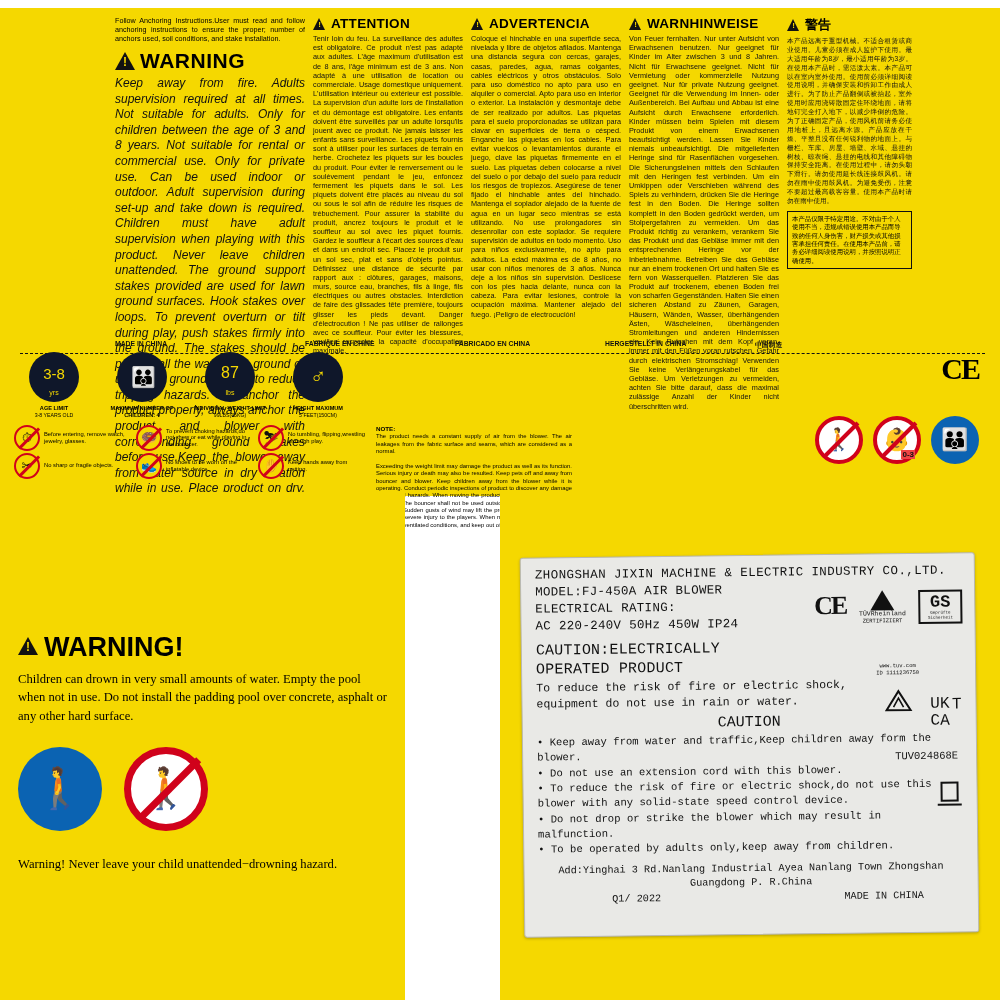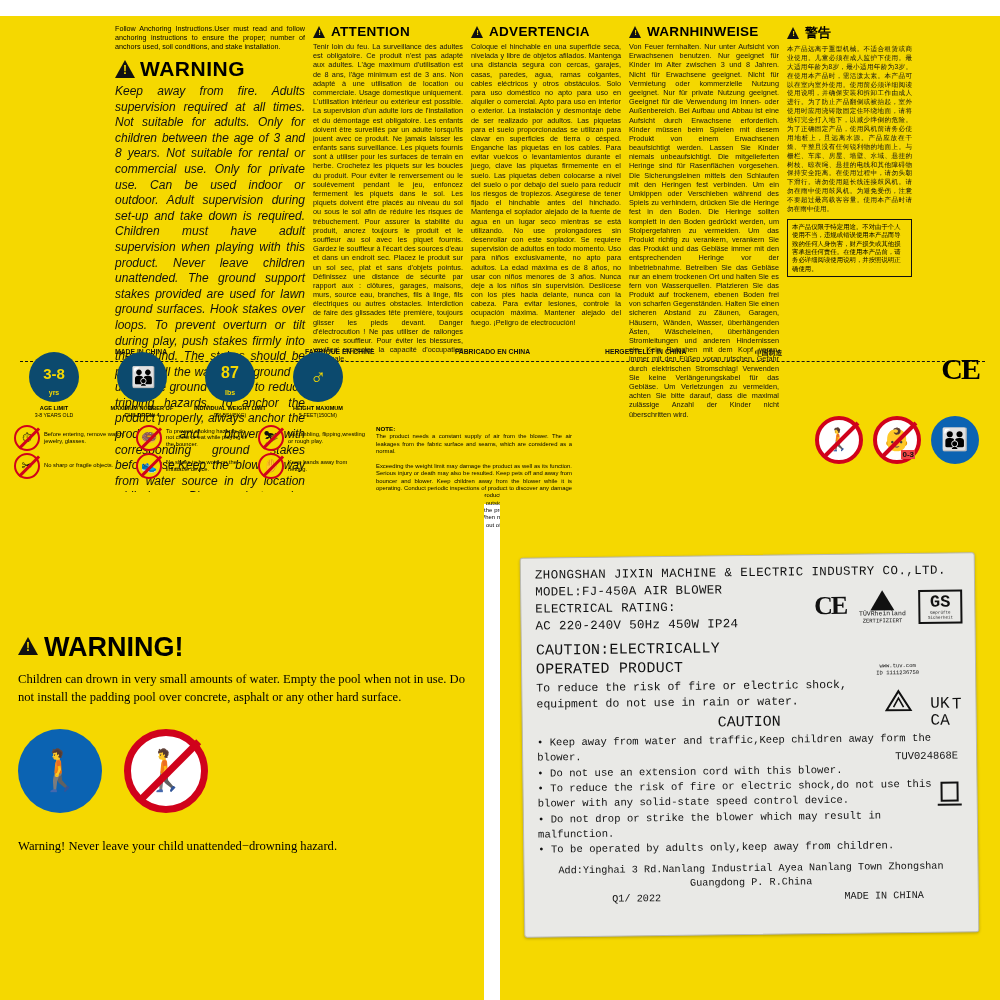--- a/index.html
+++ b/index.html
@@ -6,21 +6,21 @@
   html, body { margin:0; padding:0; }
   body {
     width:1000px; height:1000px;
     font-family:"Liberation Sans", sans-serif;
     background:#ffffff;
     overflow:hidden;
   }
 
   
   #top-panel {
-    position:absolute; left:0; top:16px; width:1000px; height:488px;
+    position:absolute; left:0; top:8px; width:1000px; height:488px;
     background:#F5D800;
     padding:8px 4px 0 10px;
   }
 
   .columns {
     display:flex; gap:8px; width:980px; height:320px;
   }
   .col { flex:0 0 auto; }
   .col-en  { width:190px; margin-left:105px;}
   .col-fr  { width:150px; }
@@ -82,24 +82,24 @@
   #icon-band {
     position:absolute; left:10px; top:352px; width:975px; height:128px;
     display:flex;
   }
   .specs { display:flex; gap:0; }
   .spec {
     width:88px; text-align:center;
   }
   .spec .circle {
     width:50px;height:50px;border-radius:50%;
-    background:#0c4a6e; color:#F5D800;
+    background:#0f172a; color:#F5D800;
     margin:0 auto 3px auto;
     display:flex;align-items:center;justify-content:center;
-    font-weight:bold; font-size:15px;
+    font-weight:normal; font-size:15px;
     position:relative;
   }
   .spec .circle .sub { font-size:7px; position:absolute; bottom:6px; left:0; width:100%; }
   .spec .circle.num { font-size:16px; }
   .spec .lbl { font-size:5.6px; font-weight:bold; line-height:1.25; }
   .spec .lbl2 { font-size:5.2px; line-height:1.25; }
 
   .note-block {
     width:196px; font-size:5.9px; line-height:1.25; text-align:justify;
     margin-left:6px; margin-top:0px;
@@ -137,21 +137,21 @@
   .ricon { width:48px;height:48px;border-radius:50%; position:relative; }
   .ricon.red { border:4px solid #D0021B; background:#fff; }
   .ricon.red:after{ content:""; position:absolute; left:-2px; top:18px; width:48px;height:4px;background:#D0021B;transform:rotate(-45deg);}
   .ricon.blue { background:#0B63B2; }
   .ricon .g { position:absolute; inset:0; display:flex;align-items:center;justify-content:center;font-size:22px;}
   .ricon.blue .g { color:#fff; }
   .age-badge { position:absolute; right:2px; bottom:1px; font-size:8px; font-weight:bold; color:#111; background:#ef4444; padding:0 1px;}
 
   
   #bl-panel {
-    position:absolute; left:0; top:492px; width:484px; height:508px;
+    position:absolute; left:0; top:492px; width:405px; height:508px;
     background:#F5D800;
   }
   #bl-inner { padding:140px 18px 0 18px; }
   .bl-title { font-size:27px; font-weight:bold; display:flex; align-items:center; gap:2px; }
   .bl-body { font-size:12.6px; line-height:1.45; margin-top:7px; font-family:"Liberation Serif", serif; }
   .bl-icons { display:flex; gap:22px; margin-top:22px; }
   .bl-ic { width:84px;height:84px;border-radius:50%; position:relative; }
   .bl-ic.blue{ background:#0B63B2; }
   .bl-ic.red{ border:7px solid #D0021B; background:#fff; }
   .bl-ic.red:after{ content:""; position:absolute; left:-4px; top:32px; width:84px;height:7px;background:#D0021B;transform:rotate(-45deg);}

